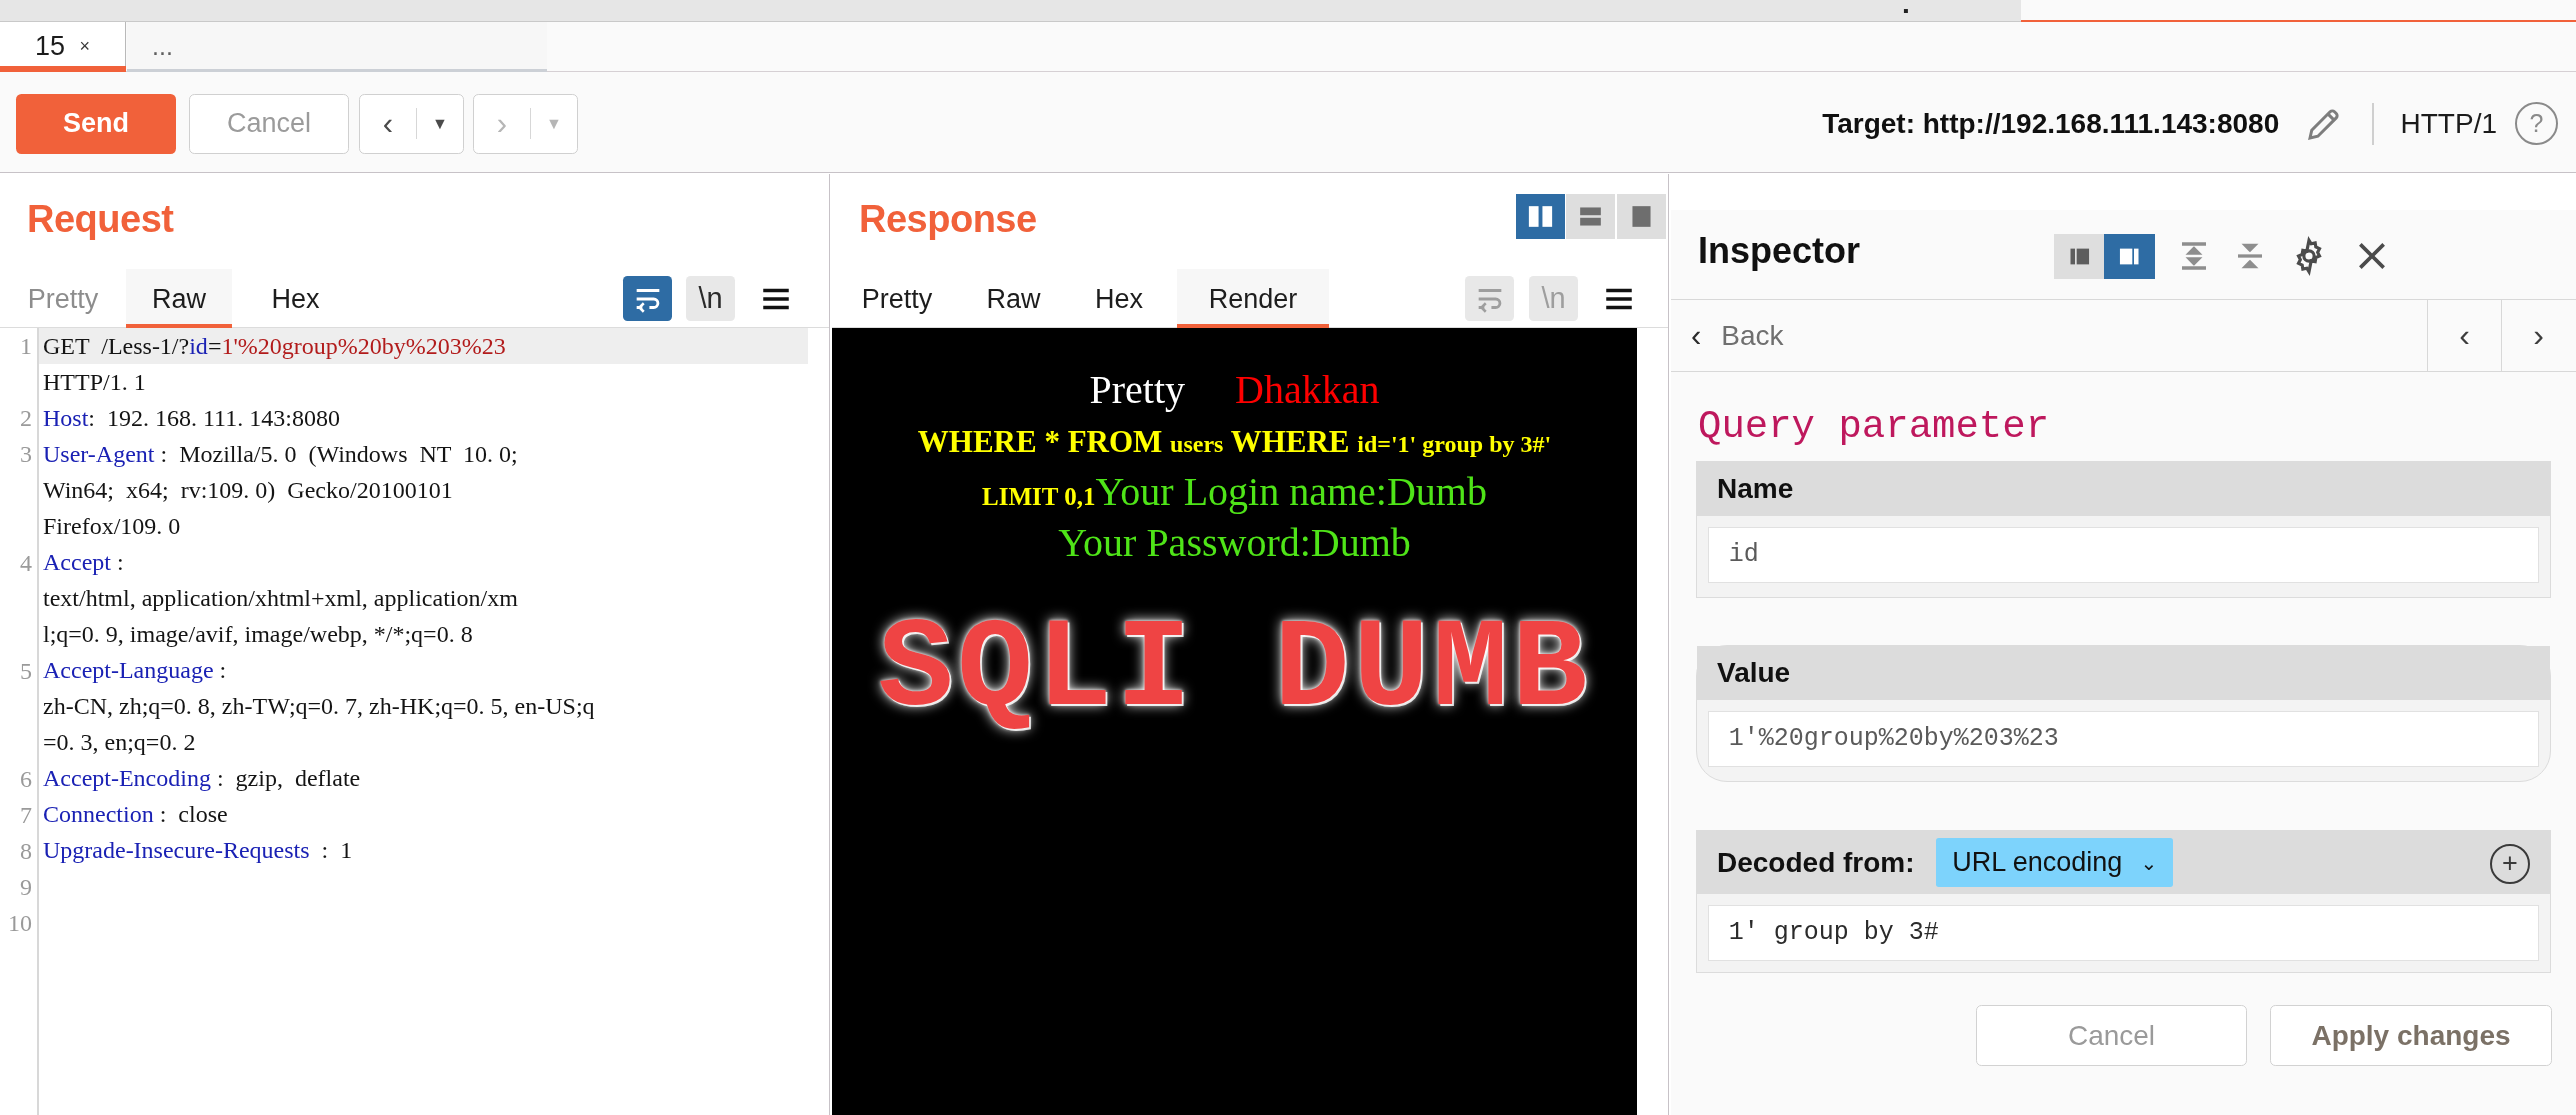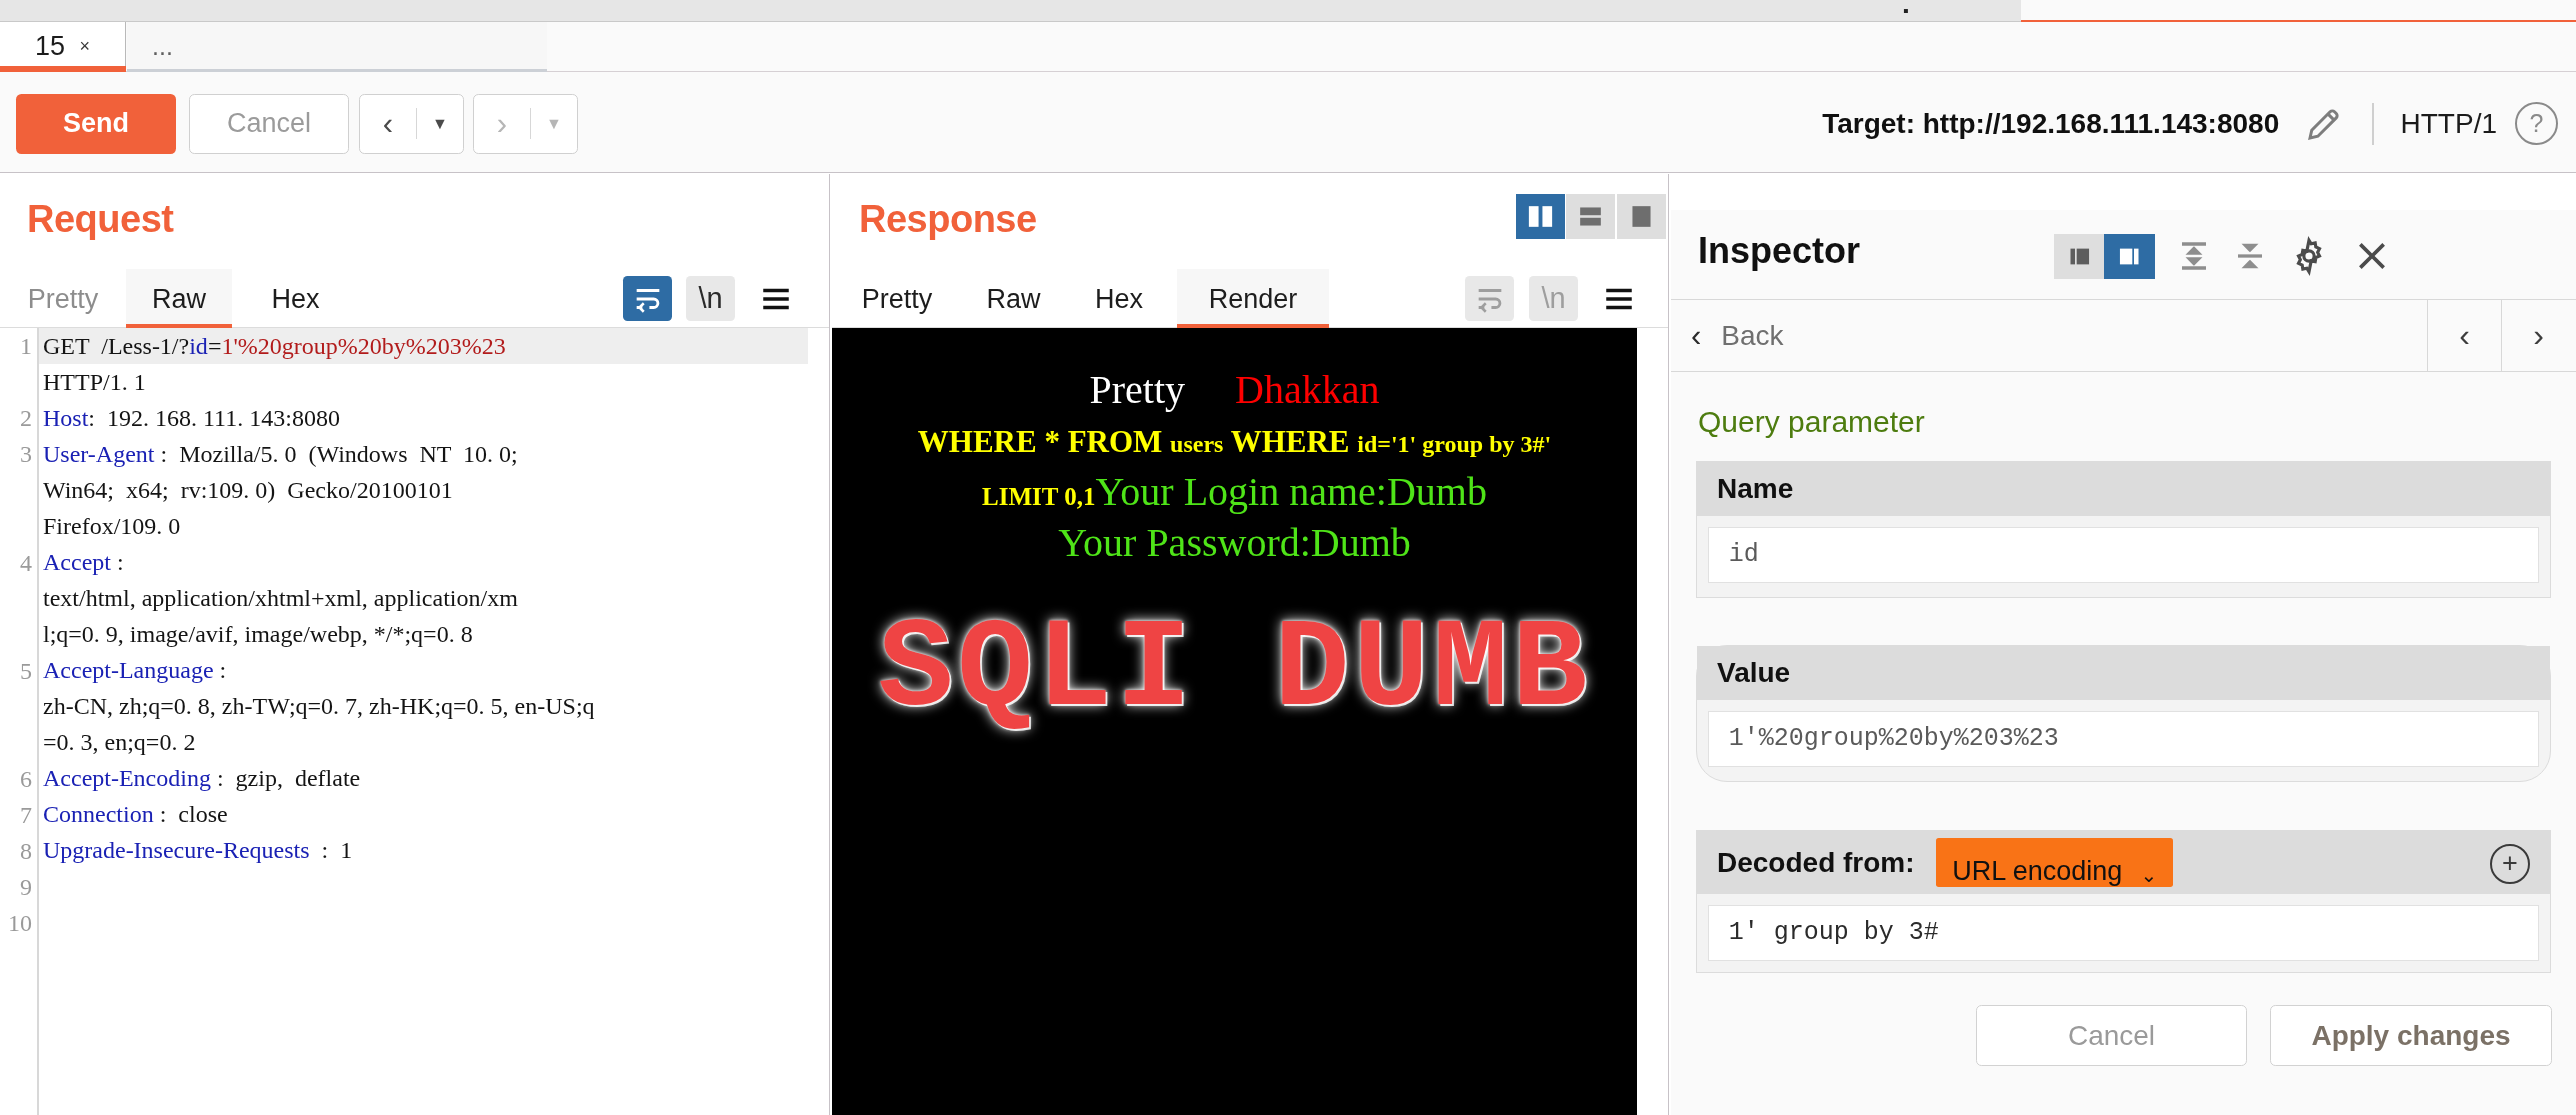--- a/index.html
+++ b/index.html
@@ -106,28 +106,28 @@
   .seg.right { left:433px; background:#2e6ca4; }
 
   .ins-nav { position:absolute; left:0; top:90px; width:100%; height:72px; background:#fafafa; border-bottom:0.9px solid #d8d8d8; }
   .back-btn { position:absolute; left:20px; top:0; height:71px; display:flex; align-items:center; }
   .back-chev { font-size:31px; color:#2b2b2b; margin-right:20px; }
   .back-lbl { font-size:28px; color:#6f6f6f; }
   .nav-arrow { position:absolute; top:0; height:71px; width:74px; display:flex; align-items:center; justify-content:center;
                font-size:32px; color:#3c3c3c; border-left:0.9px solid #d8d8d8; }
 
   .ins-body { position:absolute; left:0; top:163px; width:100%; bottom:0; background:#fafafa; }
-  .sec-label { position:absolute; left:27px; font-size:30px; color:#4d7c0f; }
+  .sec-label { position:absolute; left:27px; font-size:39px; color:#be185d;font-family:Liberation Mono, monospace; }
   .field-group { position:absolute; background:#f3f3f3; border:0.9px solid #dcdcdc; }
   .fg-head { height:54px; background:#dcdcdc; display:flex; align-items:center; padding:0 20px; }
   .fg-head-label { font-size:28px; font-weight:700; color:#111; }
   .fg-input { margin:10.8px; height:56px; background:#ffffff; border:0.9px solid #e1e1e1; display:flex; align-items:center; padding:0 20px;
               font-family:"Liberation Mono", monospace; font-size:25px; color:#2b2b2b; }
   .fg-input.gray { color:#5a5a5a; }
-  .select-box { margin-left:21.7px; height:49px; background:#f97316; border-radius:2.7px; display:flex; align-items:flex-end; padding:0 16px;
+  .select-box { margin-left:21.7px; height:49px; background:#7dd3fc; border-radius:2.7px; display:flex; align-items:center; padding:0 16px;
                 font-size:27px; color:#111; }
   .select-caret { margin-left:18px; font-size:20px; }
   .plus-circle { position:absolute; right:20px; top:12.6px; width:40px; height:40px; border:2.7px solid #3a3a3a; border-radius:50%;
                  display:flex; align-items:center; justify-content:center; font-size:27px; color:#3a3a3a; line-height:1; }
 
   .btn-flat { position:absolute; height:61px; background:#fff; border:0.9px solid #d2d2d2; border-radius:5.4px;
               display:flex; align-items:center; justify-content:center; font-size:28px; }
   .btn-flat.cancel { color:#9a9a9a; }
   .btn-flat.apply { color:#7b7166; font-weight:700; }
 

